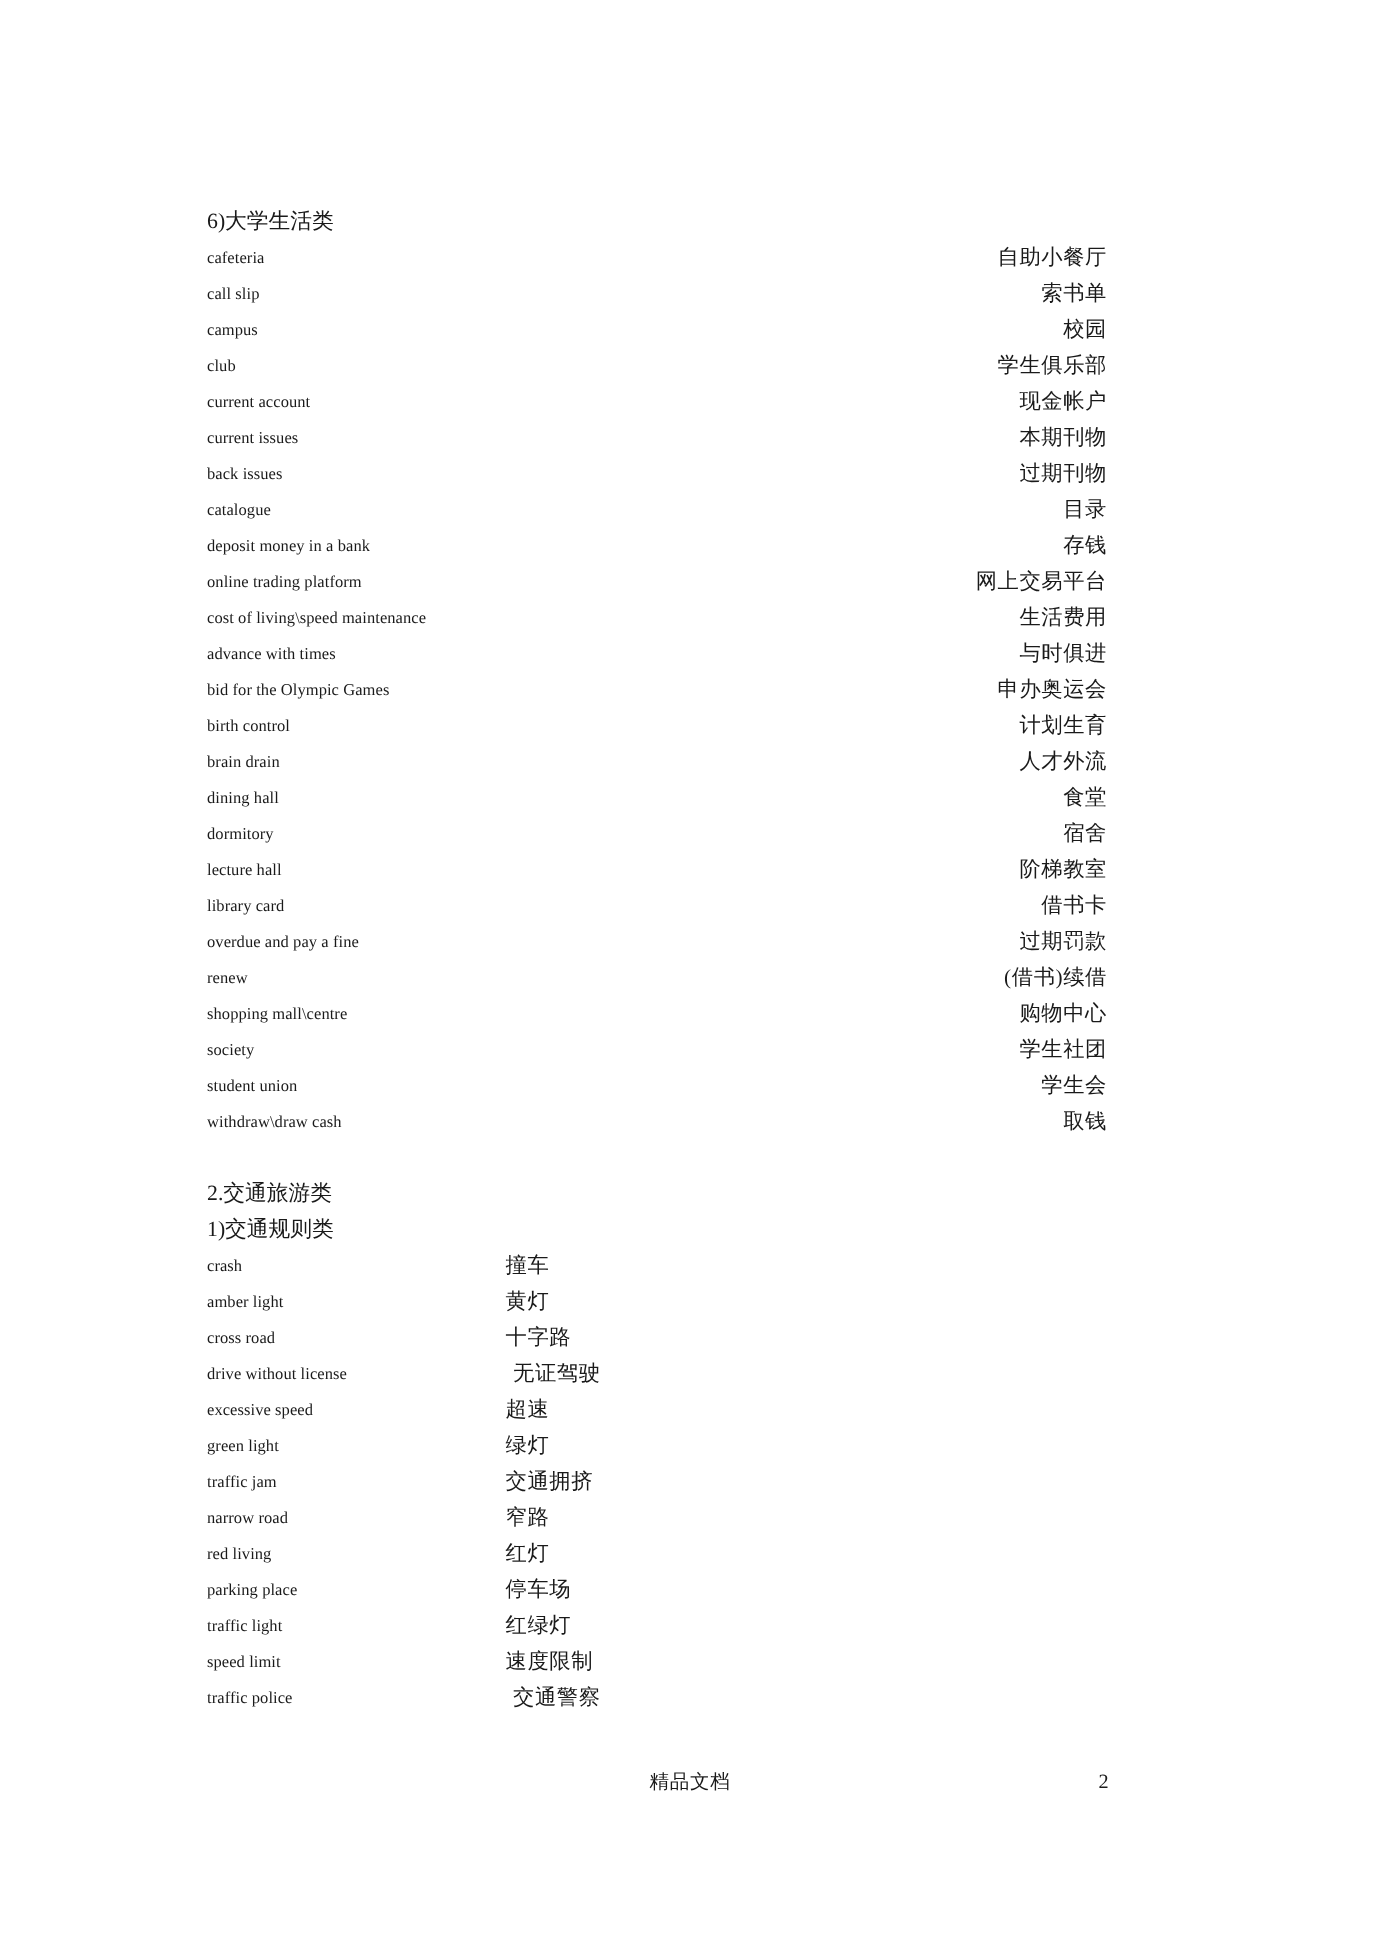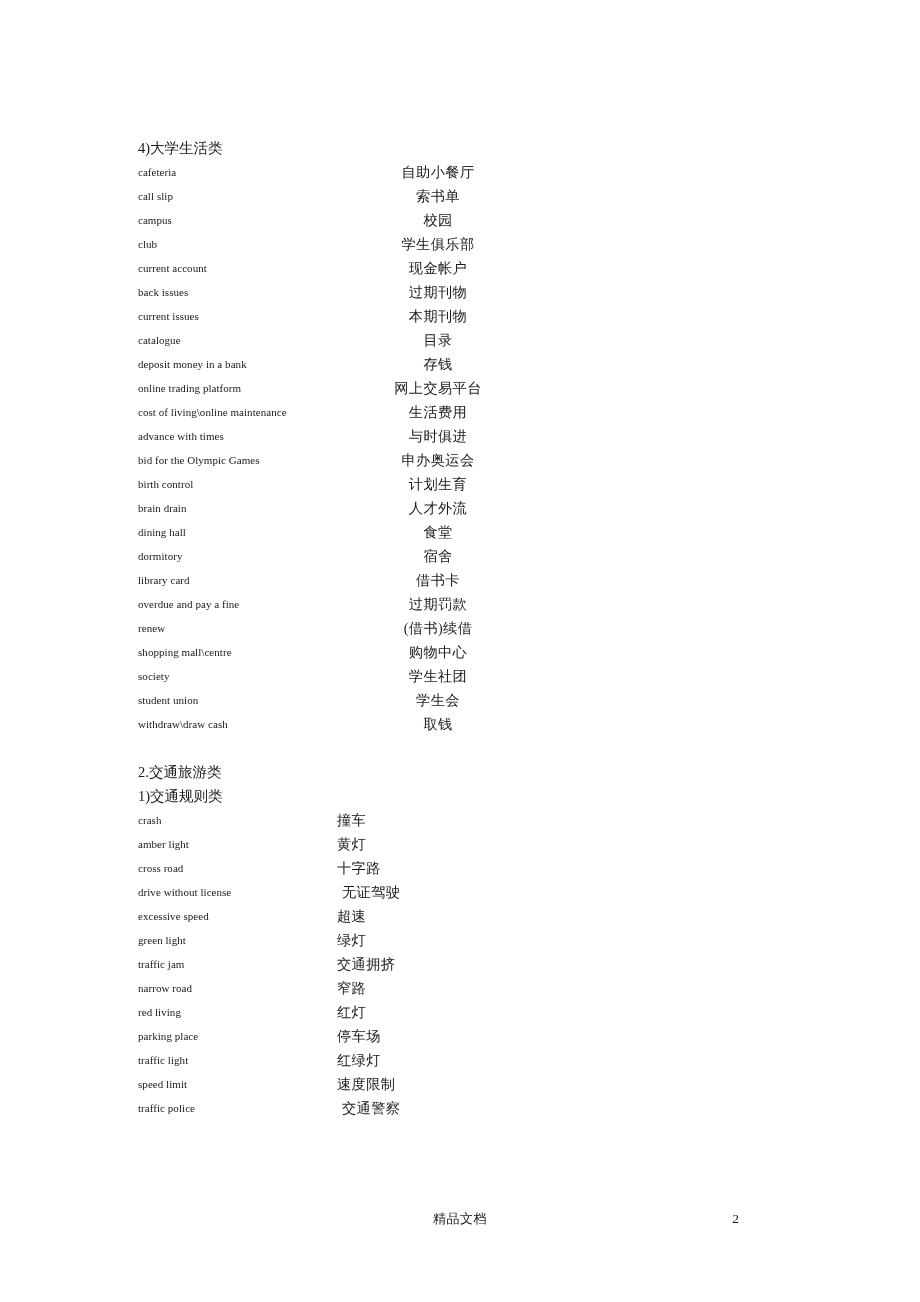--- a/index.html
+++ b/index.html
@@ -60,41 +60,41 @@
     position: absolute;
     top: 0;
     font-size: 14.2px;
     letter-spacing: 0.4px;
   }
 
   
   .sec-life .cn {
     left: 0;
     width: 600px;
-    text-align: center;
+    text-align: right;
     transform: translateX(0px);
   }
   .sec-life .cn-inner {
     display: inline-block;
   }
 
   
   .sec-traffic .cn {
     left: 199px;
     text-align: left;
   }
   .sec-traffic .cn.indent {
     left: 204px;
   }
 
   
   .footer {
     position: absolute;
     left: 0;
-    top: 1207px;
+    top: 1176px;
     width: 884px;
     height: 24px;
     line-height: 24px;
   }
   .footer-center {
     position: absolute;
     left: 0;
     width: 920px;
     text-align: center;
     font-size: 13px;
@@ -108,21 +108,21 @@
   }
 </style>
 </head>
 <body>
 
 <div class="page">
 
   <div class="content">
 
     <div class="sec-life">
-      <div class="heading">4)大学生活类</div>
+      <div class="heading">6)大学生活类</div>
       <div id="list-college-life">
           <div class="row">
             <span class="en">cafeteria</span>
             <span class="cn"><span class="cn-inner">自助小餐厅</span></span>
           </div>
           <div class="row">
             <span class="en">call slip</span>
             <span class="cn"><span class="cn-inner">索书单</span></span>
           </div>
           <div class="row">
@@ -131,41 +131,41 @@
           </div>
           <div class="row">
             <span class="en">club</span>
             <span class="cn"><span class="cn-inner">学生俱乐部</span></span>
           </div>
           <div class="row">
             <span class="en">current account</span>
             <span class="cn"><span class="cn-inner">现金帐户</span></span>
           </div>
           <div class="row">
+            <span class="en">current issues</span>
+            <span class="cn"><span class="cn-inner">本期刊物</span></span>
+          </div>
+          <div class="row">
             <span class="en">back issues</span>
             <span class="cn"><span class="cn-inner">过期刊物</span></span>
           </div>
           <div class="row">
-            <span class="en">current issues</span>
-            <span class="cn"><span class="cn-inner">本期刊物</span></span>
-          </div>
-          <div class="row">
             <span class="en">catalogue</span>
             <span class="cn"><span class="cn-inner">目录</span></span>
           </div>
           <div class="row">
             <span class="en">deposit money in a bank</span>
             <span class="cn"><span class="cn-inner">存钱</span></span>
           </div>
           <div class="row">
             <span class="en">online trading platform</span>
             <span class="cn"><span class="cn-inner">网上交易平台</span></span>
           </div>
           <div class="row">
-            <span class="en">cost of living\online maintenance</span>
+            <span class="en">cost of living\speed maintenance</span>
             <span class="cn"><span class="cn-inner">生活费用</span></span>
           </div>
           <div class="row">
             <span class="en">advance with times</span>
             <span class="cn"><span class="cn-inner">与时俱进</span></span>
           </div>
           <div class="row">
             <span class="en">bid for the Olympic Games</span>
             <span class="cn"><span class="cn-inner">申办奥运会</span></span>
           </div>
@@ -177,20 +177,24 @@
             <span class="en">brain drain</span>
             <span class="cn"><span class="cn-inner">人才外流</span></span>
           </div>
           <div class="row">
             <span class="en">dining hall</span>
             <span class="cn"><span class="cn-inner">食堂</span></span>
           </div>
           <div class="row">
             <span class="en">dormitory</span>
             <span class="cn"><span class="cn-inner">宿舍</span></span>
+          </div>
+          <div class="row">
+            <span class="en">lecture hall</span>
+            <span class="cn"><span class="cn-inner">阶梯教室</span></span>
           </div>
           <div class="row">
             <span class="en">library card</span>
             <span class="cn"><span class="cn-inner">借书卡</span></span>
           </div>
           <div class="row">
             <span class="en">overdue and pay a fine</span>
             <span class="cn"><span class="cn-inner">过期罚款</span></span>
           </div>
           <div class="row">

